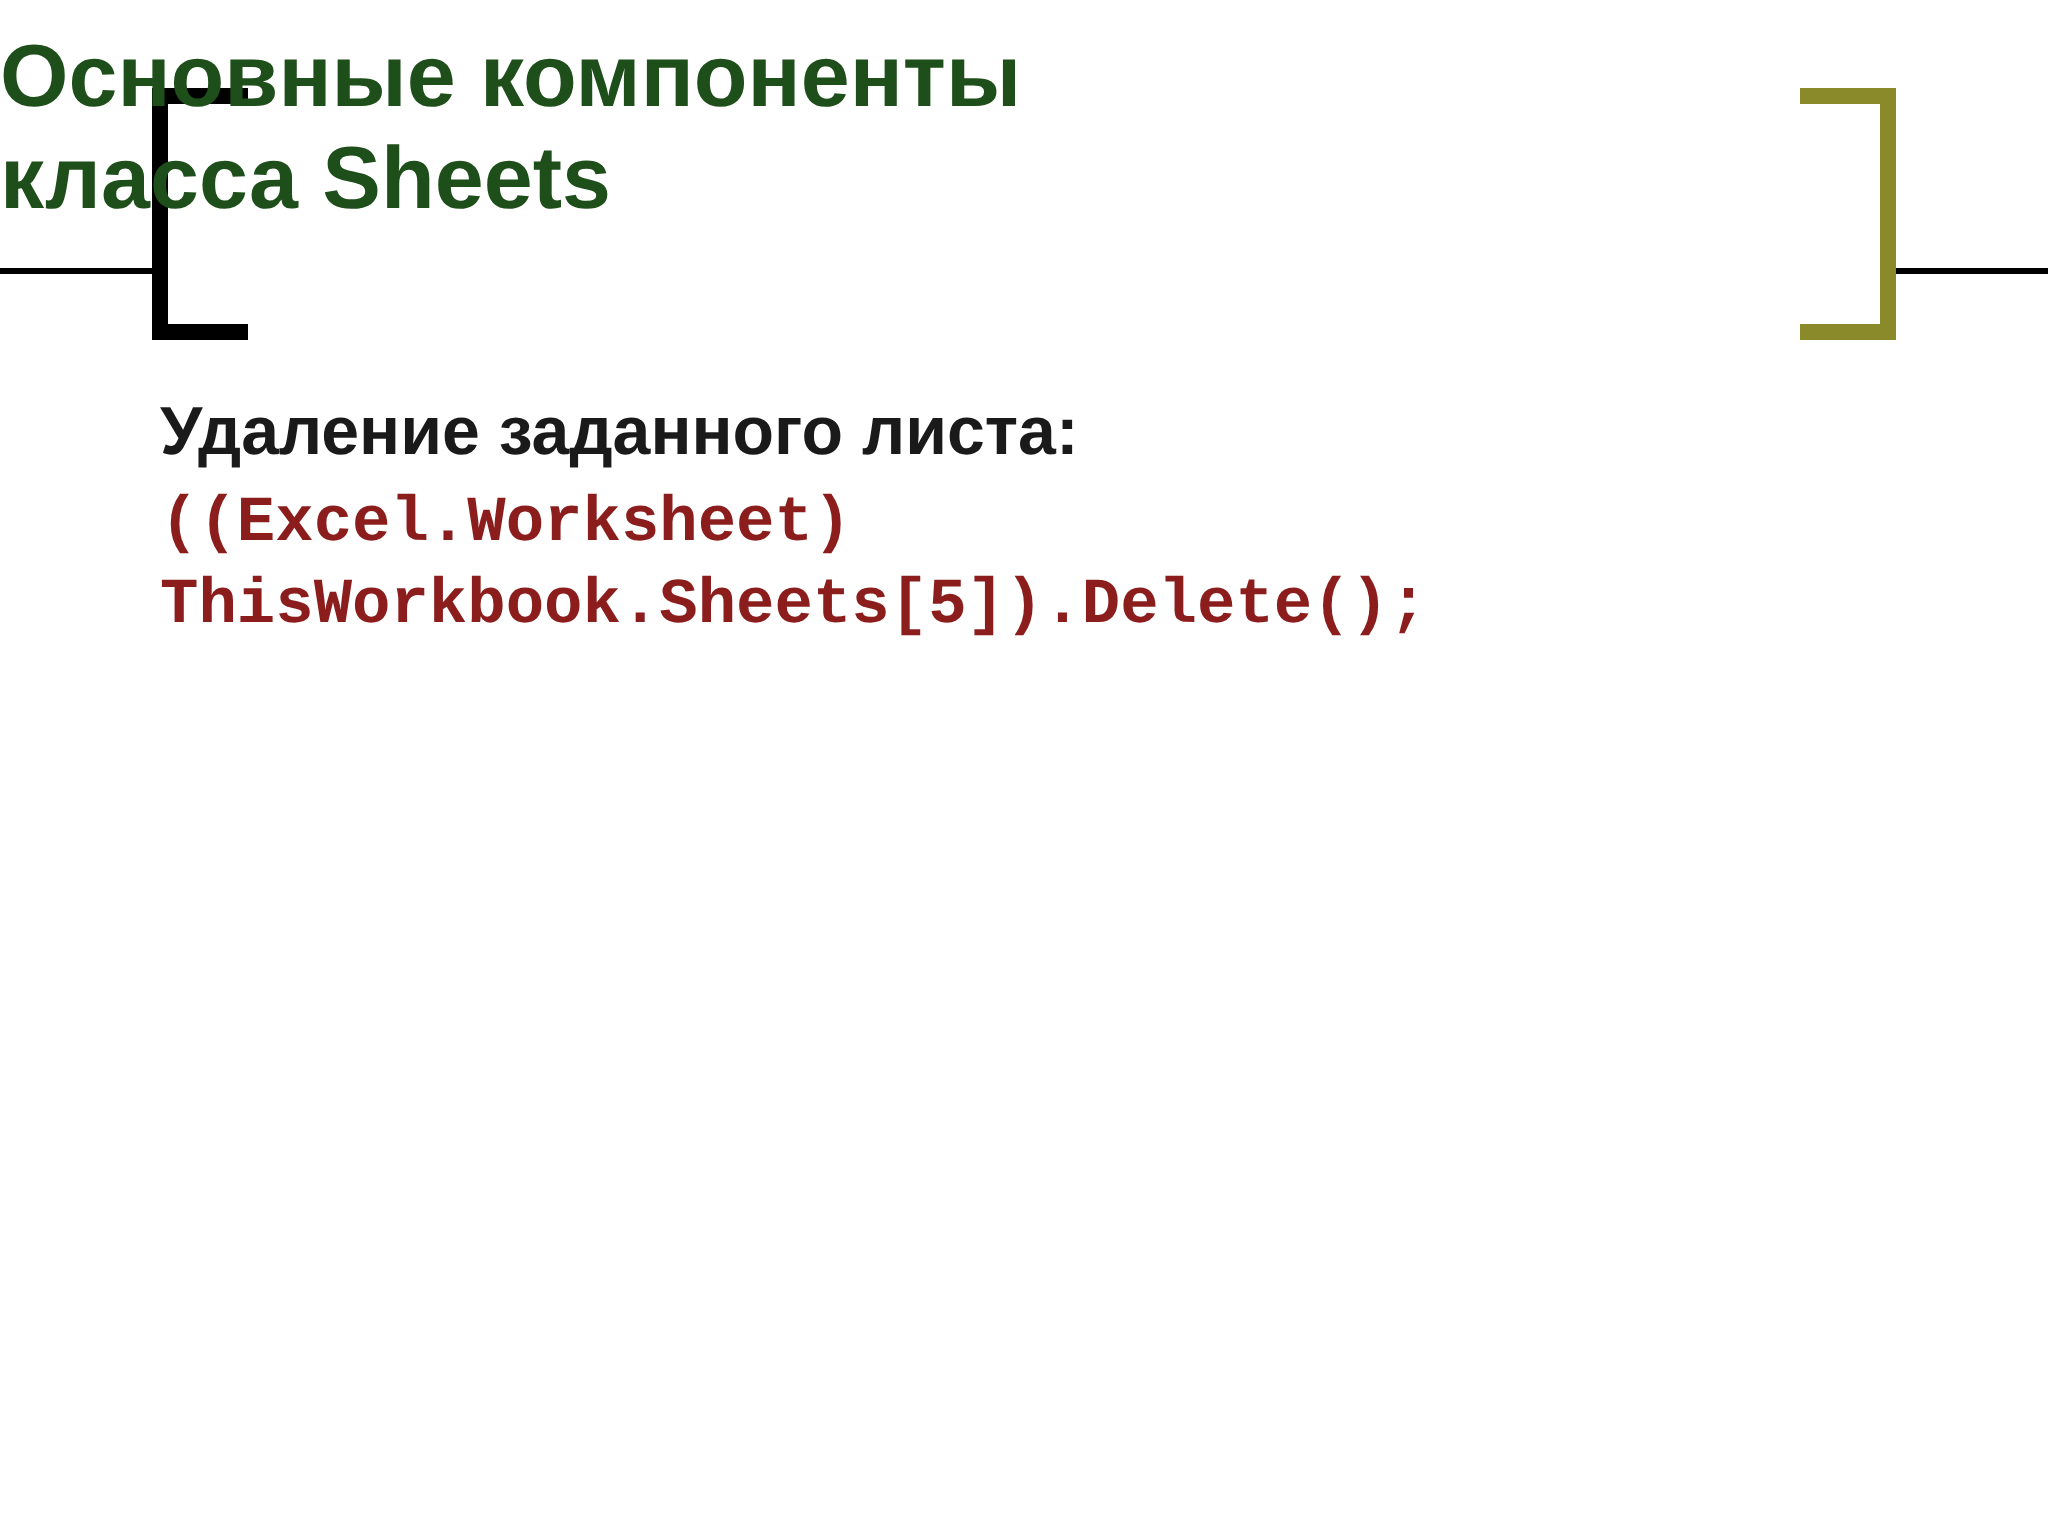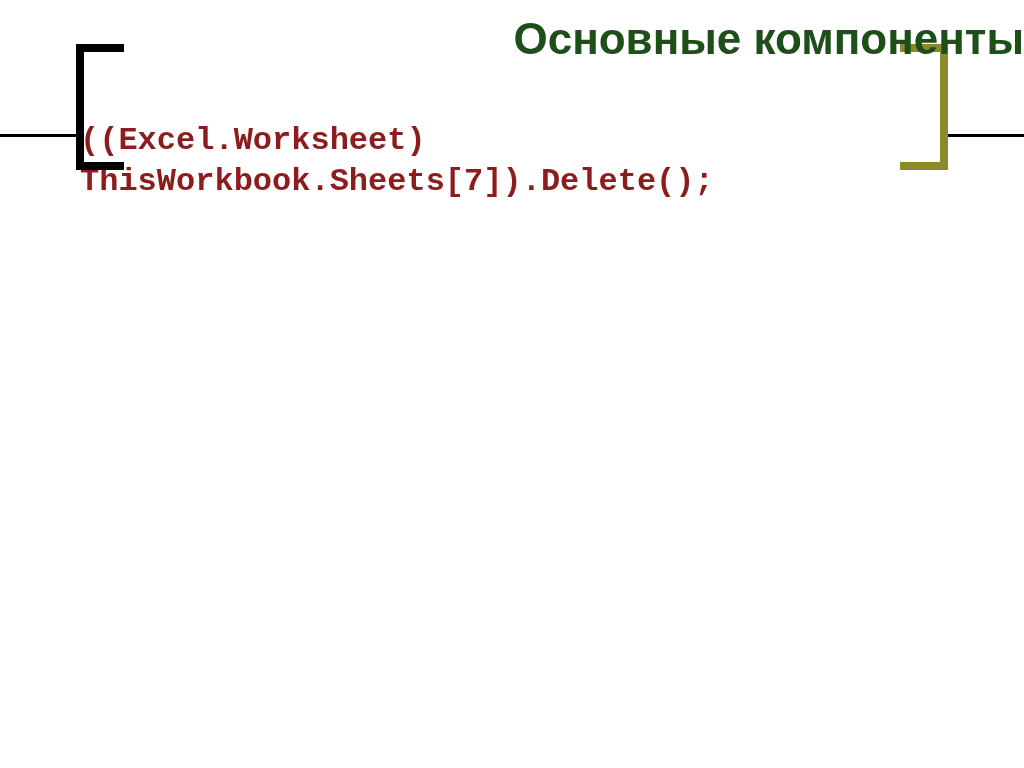--- a/index.html
+++ b/index.html
@@ -7,21 +7,21 @@
     padding: 0;
     width: 1024px;
     height: 768px;
     background: #ffffff;
     font-family: Arial, Helvetica, sans-serif;
     overflow: hidden;
     position: relative;
   }
   .title-wrap {
     position: relative;
-    text-align: right;
+    text-align: left;
     padding-top: 14px;
   }
   .title {
     color: #1e4f1a;
     font-size: 44px;
     font-weight: bold;
     line-height: 1.15;
     display: inline-block;
   }
   .bracket-left, .bracket-right {
@@ -75,21 +75,23 @@
 <body>
 
 <div class="bracket-left"></div>
 <div class="bracket-right"></div>
 <div class="rule-line rule-left"></div>
 <div class="rule-line rule-right"></div>
 
 <div class="title-wrap">
   <div class="title">
     <span>Основные компоненты</span><br>
+    <span>класса Sheets</span>
   </div>
 </div>
 
 <div class="content">
-  <div class="code">((Excel.Worksheet) ThisWorkbook.Sheets[7]).Delete();</div>
+  <div class="subhead">Удаление заданного листа:</div>
+  <div class="code">((Excel.Worksheet) ThisWorkbook.Sheets[5]).Delete();</div>
 
   <div class="gap"></div>
 
 </div>
 
 </body></html>

